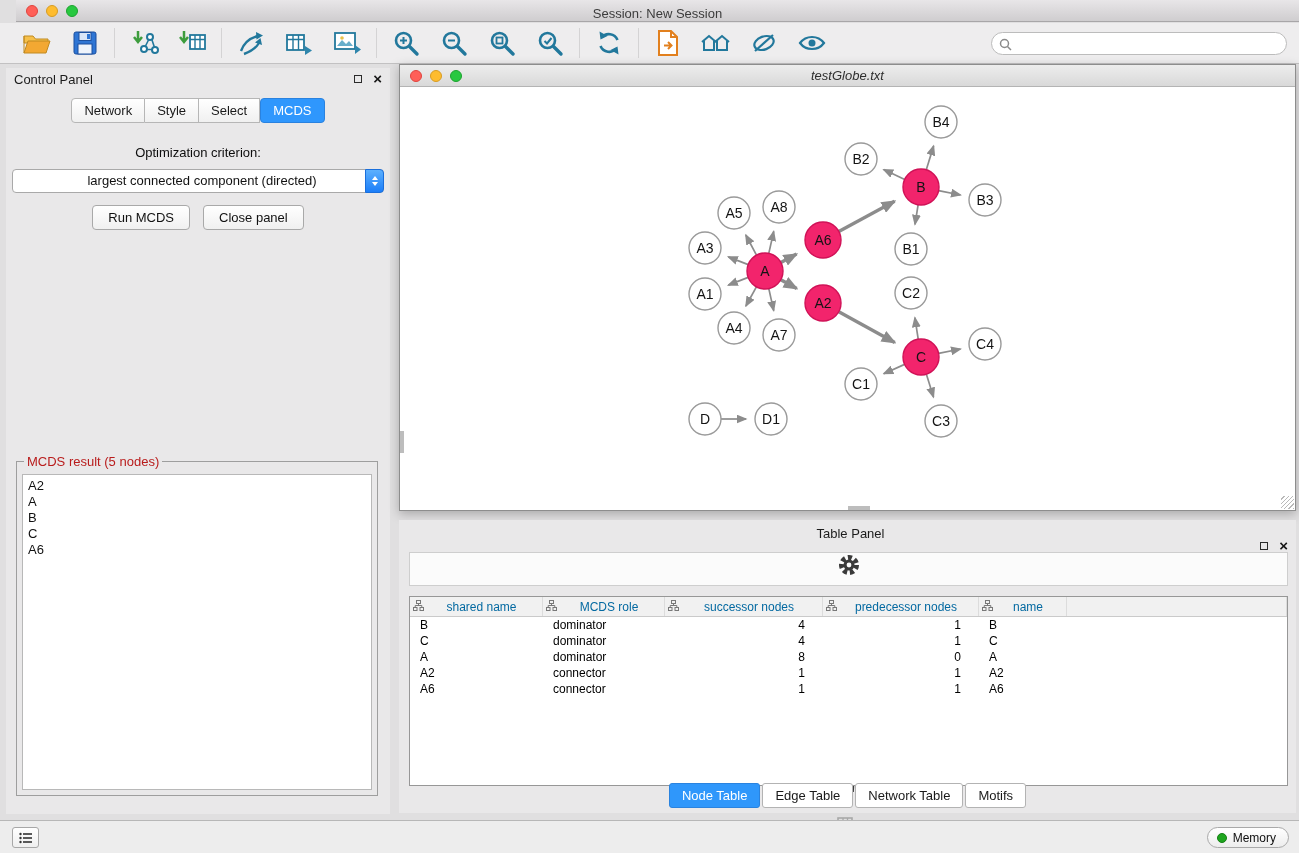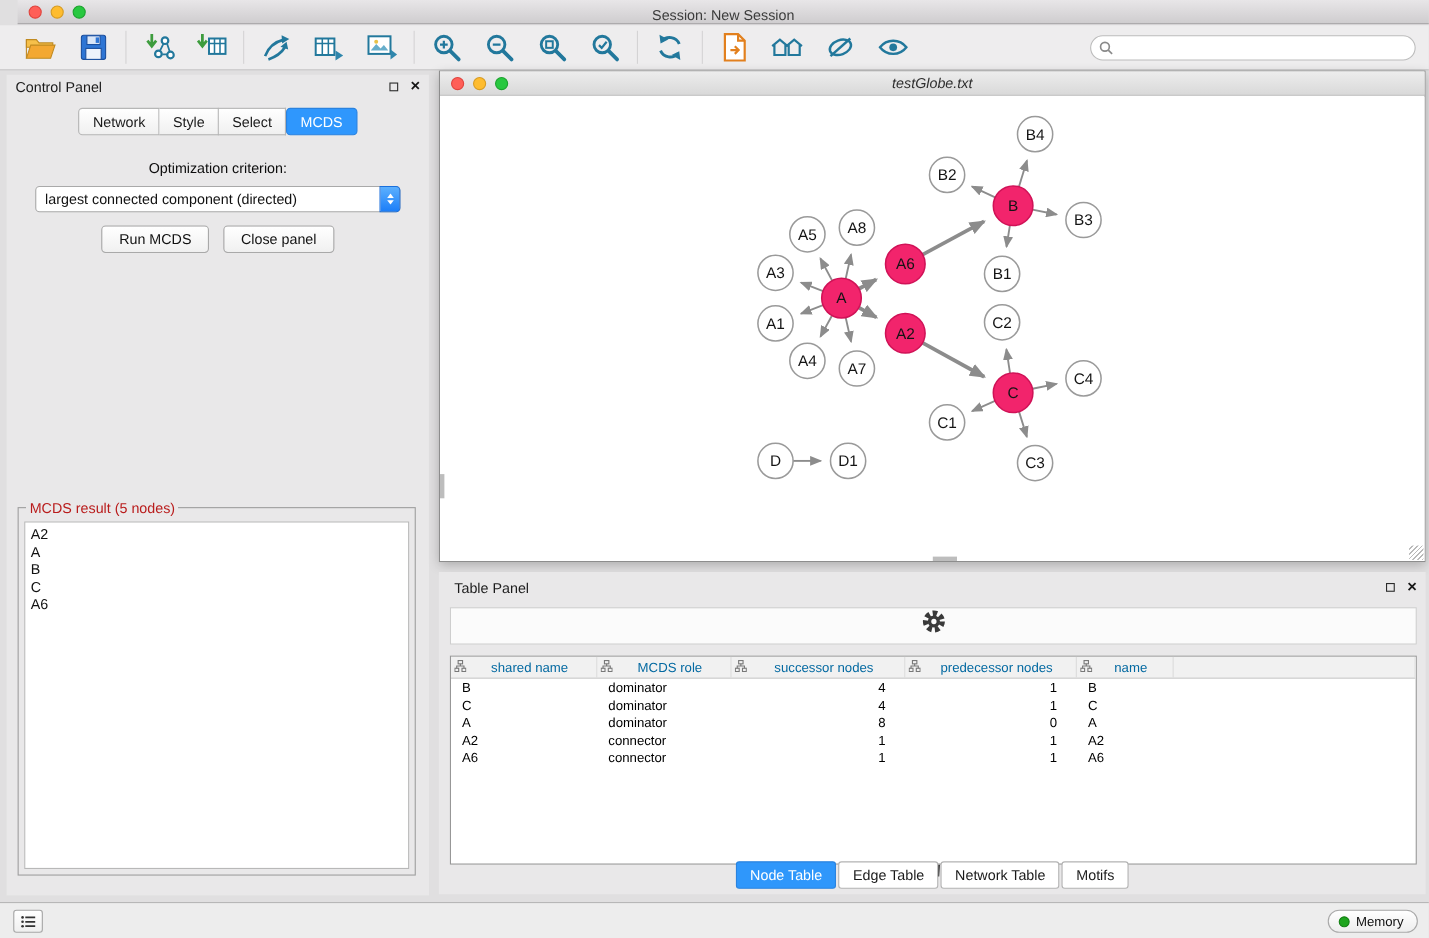--- a/index.html
+++ b/index.html
@@ -33,22 +33,22 @@
   .panel-controls { margin-left:auto; display:flex; align-items:center; gap:11px; }
   .ctl-sq { width:8px; height:8px; border:1.5px solid #2b2b2b; }
   .ctl-x { font-weight:bold; font-size:15px; color:#161616; line-height:10px; }
   .seg-tabs { display:flex; justify-content:center; margin-top:8px; }
   .seg-tab { padding:4px 12px; font-size:13px; color:#1a1a1a;
     background:linear-gradient(#ffffff,#f0f0f0); border:1px solid #b6b6b6; border-left:none; }
   .seg-tab:first-child { border-left:1px solid #b6b6b6; border-radius:4px 0 0 4px; }
   .seg-tab:last-child { border-radius:0 4px 4px 0; }
   .seg-tab.active { background:#2f97fd; color:#fff; border:1px solid #2a82df; border-radius:4px; }
   .opt-label { text-align:center; margin-top:22px; font-size:13px; color:#0d0d0d; }
-  .dropdown { margin:9px auto 0; width:332px; height:24px; background:#fff; border:1px solid #a9a9a9;
-    border-radius:4px; position:relative; font-size:13px; line-height:22px; padding-left:8px; color:#111; }
+  .dropdown { margin:9px auto 0; width:372px; height:24px; background:#fff; border:1px solid #a9a9a9;
+    border-radius:4px; position:relative; font-size:13px; line-height:22px; padding-left:8px; color:#111;text-align:center; }
   .dd-btn { position:absolute; right:-1px; top:-1px; width:19px; height:24px;
     background:linear-gradient(#5cb0fe,#1c7ef8); border-radius:0 4px 4px 0; border:1px solid #1a6fdc;
     display:flex; flex-direction:column; align-items:center; justify-content:center; gap:2px; }
   .chev-up { width:0; height:0; border-left:3.5px solid transparent; border-right:3.5px solid transparent; border-bottom:4px solid #fff; }
   .chev-dn { width:0; height:0; border-left:3.5px solid transparent; border-right:3.5px solid transparent; border-top:4px solid #fff; }
   .btn-row { display:flex; justify-content:center; gap:13px; margin-top:12px; }
   .btn { padding:4px 15px; font-size:13px; color:#111; background:linear-gradient(#ffffff,#f0f0f0);
     border:1px solid #a9a9a9; border-radius:4px; }
   .result-fieldset { position:absolute; left:10px; top:386px; width:362px; height:342px;
     border:1px solid #9e9e9e; padding:5px; }
@@ -416,21 +416,21 @@
           </g>
         </g>
     </svg>
   </div>
   <div class="nub-left"></div>
   <div class="nub-bottom"></div>
   <div class="grip"></div>
 </div>
 
 <div class="table-panel">
-  <div class="panel-header" style="padding:6px 8px 0 14px;">
+  <div class="panel-header" style="padding:6px 8px 0 14px;flex-direction:column;">
     <span>Table Panel</span>
     <span class="panel-controls">
       <span class="ctl-sq"></span>
       <span class="ctl-x">×</span>
     </span>
   </div>
   <div class="tp-toolbar">
     <span><svg width="24" height="24" viewBox="0 0 24 24">
           <circle cx="12" cy="12" r="7.5" fill="none" stroke="#3a3a3a" stroke-width="5" stroke-dasharray="4 2.8"></circle>
           <circle cx="12" cy="12" r="5.5" fill="#3a3a3a"></circle>

